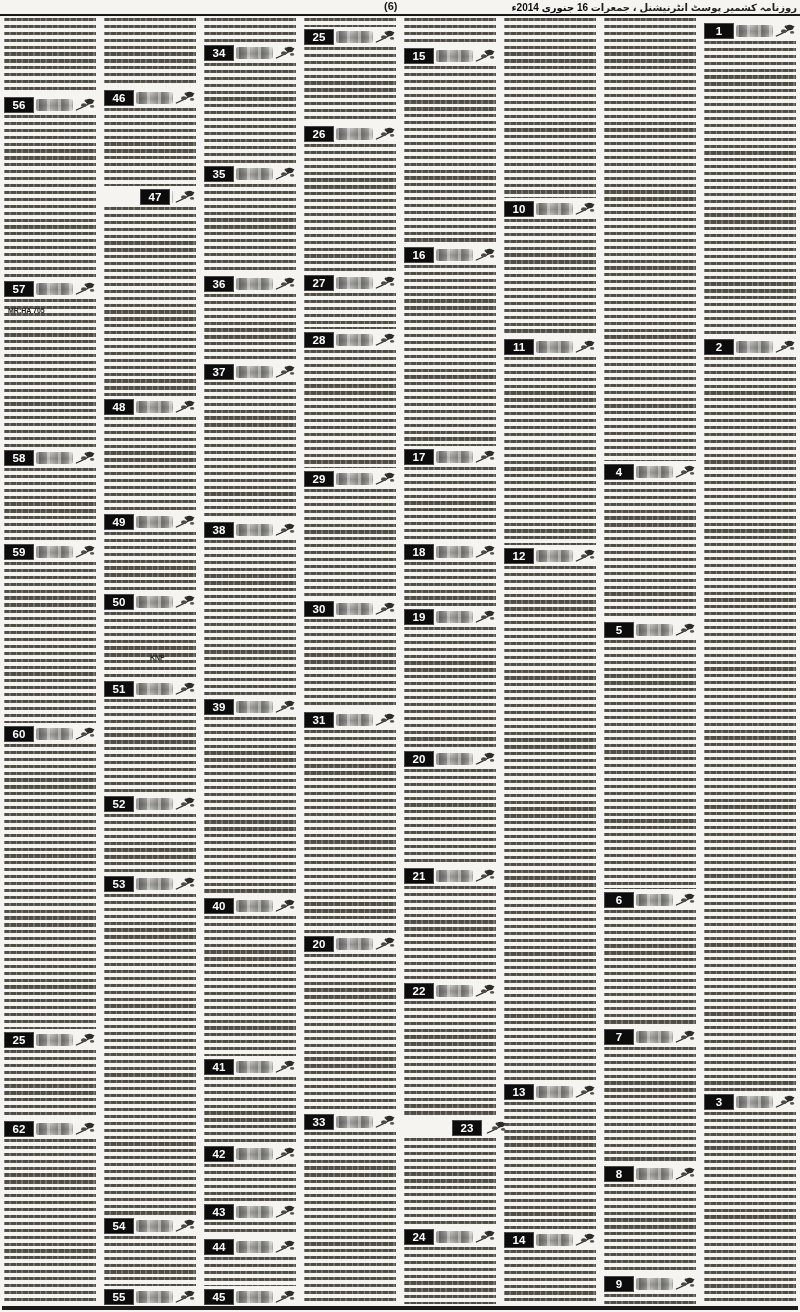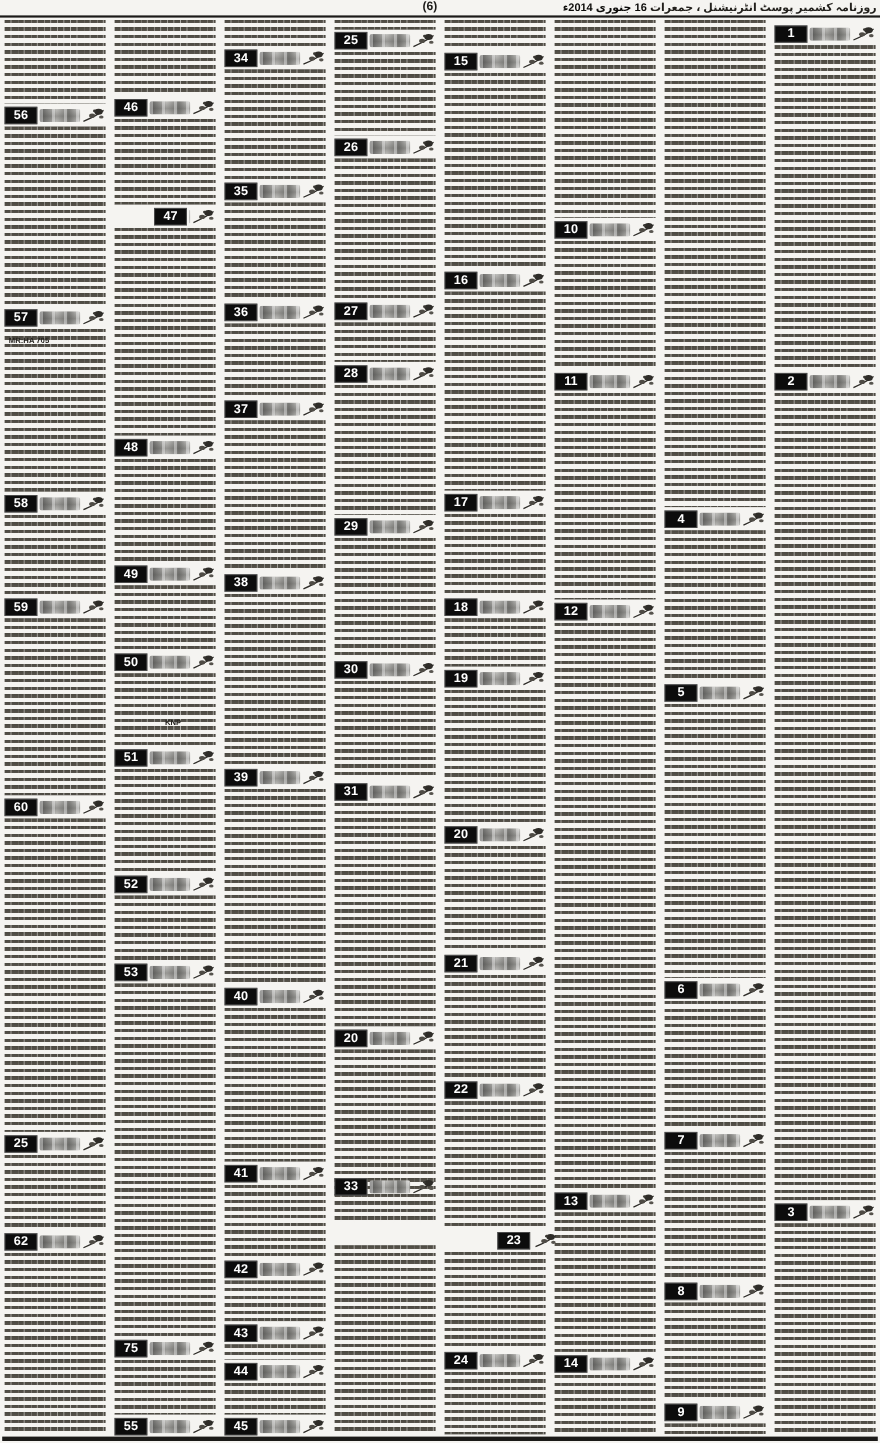--- a/index.html
+++ b/index.html
@@ -479,21 +479,21 @@
           <div class="ibar"></div>
           <span class="orn"><svg viewBox="0 0 26 18" width="22" height="15" aria-hidden="true">
               <path d="M2 16 C9 13,16 10,24 4" stroke="#2e2c28" stroke-width="1.4" fill="none"></path>
               <ellipse cx="18.5" cy="5.5" rx="4.6" ry="3.3" fill="#2e2c28"></ellipse>
               <ellipse cx="11.5" cy="9.8" rx="3.3" ry="2.3" fill="#4e4b45"></ellipse>
               <ellipse cx="21.5" cy="11.3" rx="2.5" ry="1.7" fill="#57544e"></ellipse>
               <circle cx="14" cy="4.6" r="1.5" fill="#3a3833"></circle>
             </svg></span>
         </div>
         <div class="tblock" style="top: 954px; height: 157px;"></div>
-        <div class="ihead" style="top: 1070px;">
+        <div class="ihead" style="top: 1113px;">
           <div class="ibadge">33</div>
           <div class="ibar"></div>
           <span class="orn"><svg viewBox="0 0 26 18" width="22" height="15" aria-hidden="true">
               <path d="M2 16 C9 13,16 10,24 4" stroke="#2e2c28" stroke-width="1.4" fill="none"></path>
               <ellipse cx="18.5" cy="5.5" rx="4.6" ry="3.3" fill="#2e2c28"></ellipse>
               <ellipse cx="11.5" cy="9.8" rx="3.3" ry="2.3" fill="#4e4b45"></ellipse>
               <ellipse cx="21.5" cy="11.3" rx="2.5" ry="1.7" fill="#57544e"></ellipse>
               <circle cx="14" cy="4.6" r="1.5" fill="#3a3833"></circle>
             </svg></span>
         </div>
@@ -737,21 +737,21 @@
           <span class="orn"><svg viewBox="0 0 26 18" width="22" height="15" aria-hidden="true">
               <path d="M2 16 C9 13,16 10,24 4" stroke="#2e2c28" stroke-width="1.4" fill="none"></path>
               <ellipse cx="18.5" cy="5.5" rx="4.6" ry="3.3" fill="#2e2c28"></ellipse>
               <ellipse cx="11.5" cy="9.8" rx="3.3" ry="2.3" fill="#4e4b45"></ellipse>
               <ellipse cx="21.5" cy="11.3" rx="2.5" ry="1.7" fill="#57544e"></ellipse>
               <circle cx="14" cy="4.6" r="1.5" fill="#3a3833"></circle>
             </svg></span>
         </div>
         <div class="tblock" style="top: 894px; height: 321px;"></div>
         <div class="ihead" style="top: 1217px;">
-          <div class="ibadge">75</div>
+          <div class="ibadge">54</div>
           <div class="ibar"></div>
           <span class="orn"><svg viewBox="0 0 26 18" width="22" height="15" aria-hidden="true">
               <path d="M2 16 C9 13,16 10,24 4" stroke="#2e2c28" stroke-width="1.4" fill="none"></path>
               <ellipse cx="18.5" cy="5.5" rx="4.6" ry="3.3" fill="#2e2c28"></ellipse>
               <ellipse cx="11.5" cy="9.8" rx="3.3" ry="2.3" fill="#4e4b45"></ellipse>
               <ellipse cx="21.5" cy="11.3" rx="2.5" ry="1.7" fill="#57544e"></ellipse>
               <circle cx="14" cy="4.6" r="1.5" fill="#3a3833"></circle>
             </svg></span>
         </div>
         <div class="tblock" style="top: 1236px; height: 50px;"></div>

